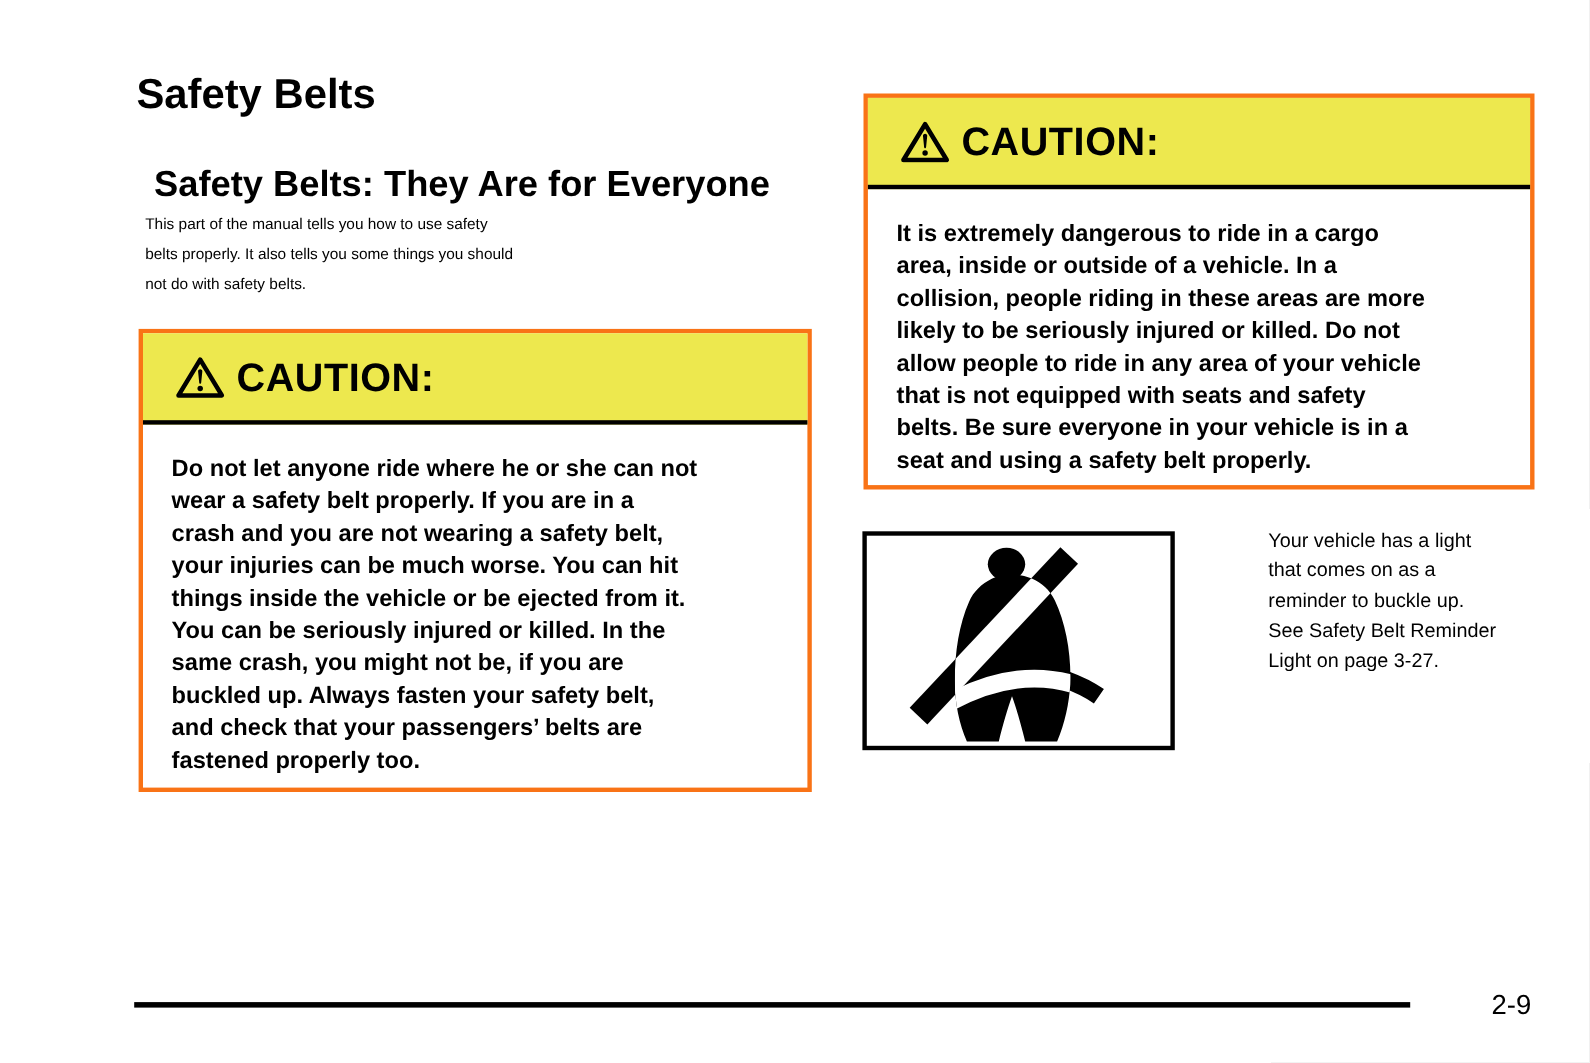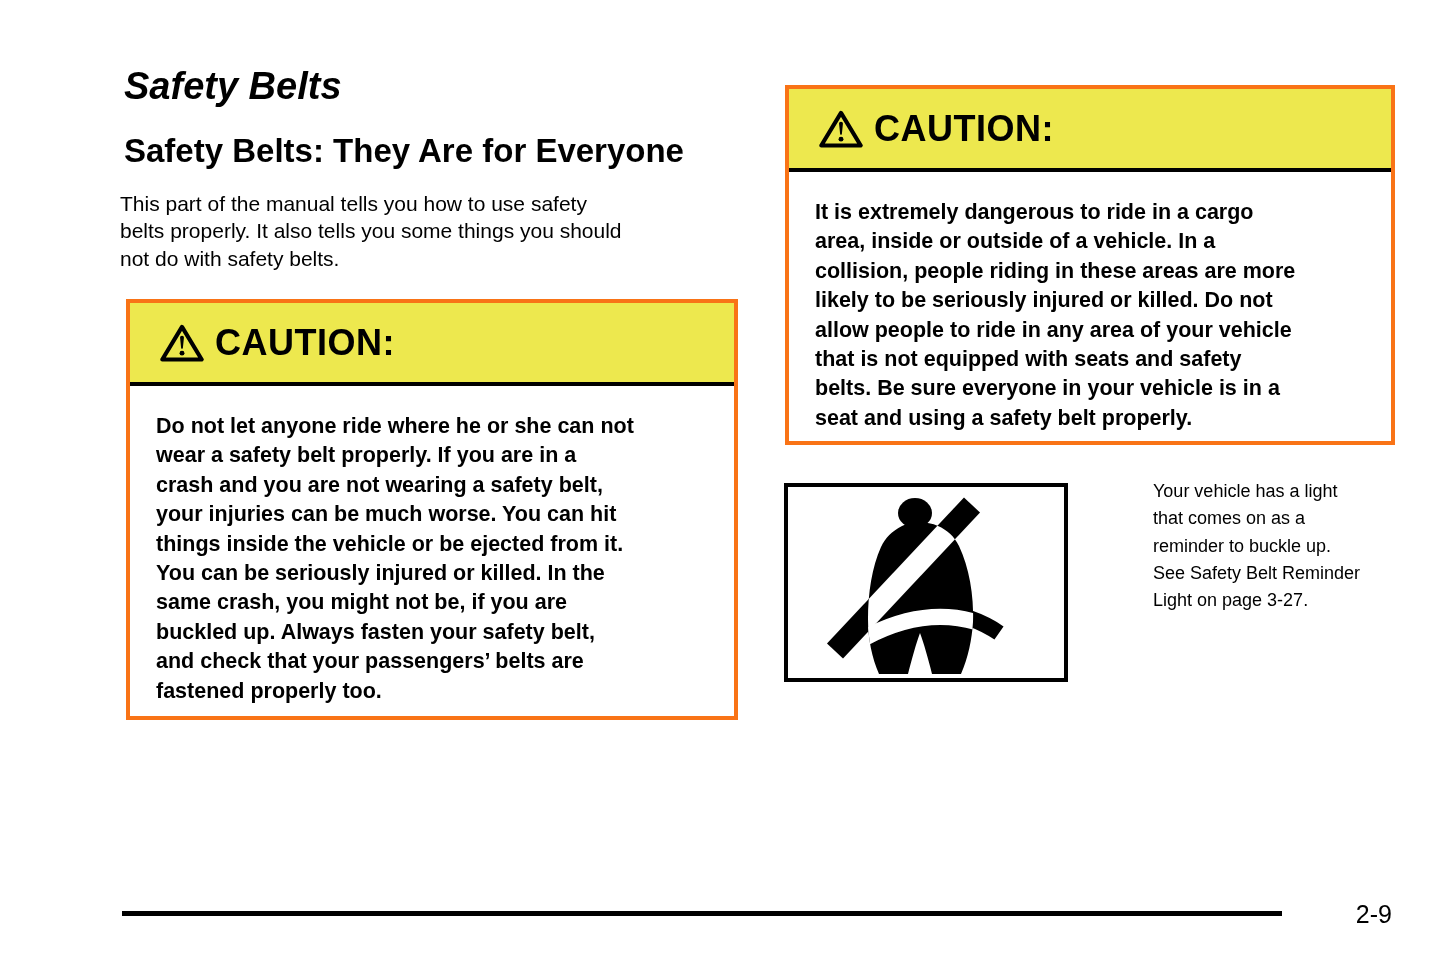--- a/index.html
+++ b/index.html
@@ -7,29 +7,29 @@
     position:relative;
     width:1445px;height:966px;
     background:#ffffff;
     font-family:"Liberation Sans","DejaVu Sans",sans-serif;
     color:#000;
     overflow:hidden;
   }
   .pre{white-space:pre;}
   .title{
     position:absolute;left:124px;top:66px;
-    font-size:38px;font-weight:700;line-height:1.1;margin:0;font-style:italic;
+    font-size:38px;font-weight:700;line-height:1.1;margin:0;
   }
   .subtitle{
     position:absolute;left:124px;top:133px;
-    font-size:33px;font-weight:700;line-height:1.1;margin:0;
+    font-size:33px;font-weight:700;line-height:1.1;margin:16px;
   }
   .intro{
-    position:absolute;left:120px;top:190px;
-    font-size:21px;line-height:27.3px;margin:0;
+    position:absolute;left:132px;top:190px;
+    font-size:14px;line-height:27.3px;margin:0;
   }
   .caution{
     position:absolute;
     border:4px solid #f97316;
     background:#fff;
     box-sizing:border-box;
   }
   .caution-left{left:126px;top:299px;width:612px;height:421px;}
   .caution-right{left:785px;top:85px;width:610px;height:360px;}
   .caution-header{

